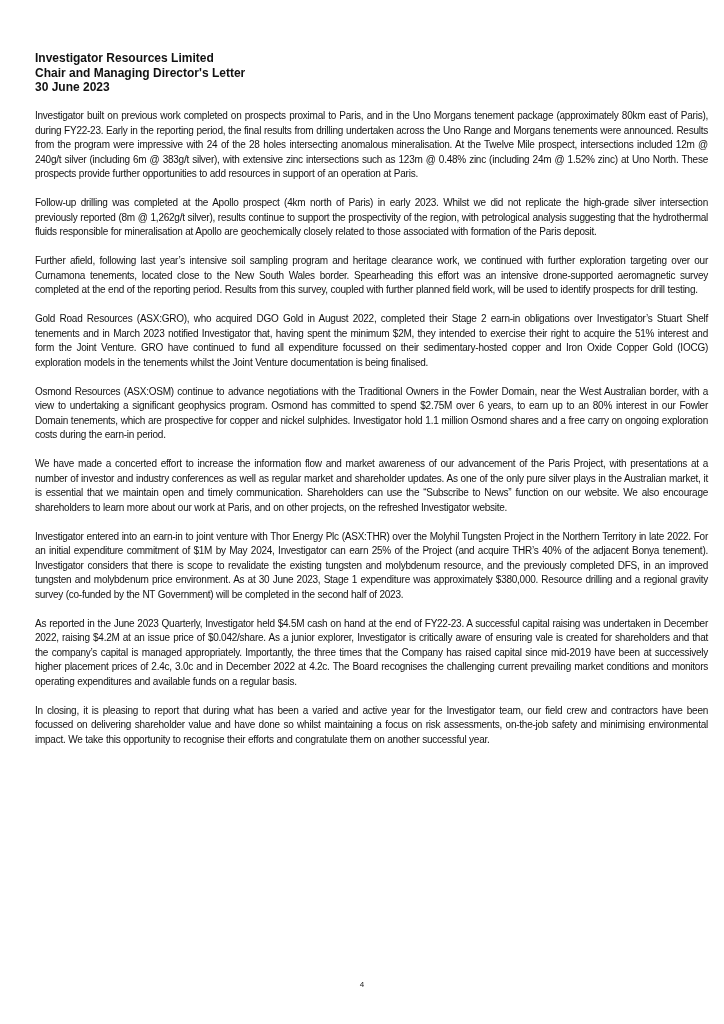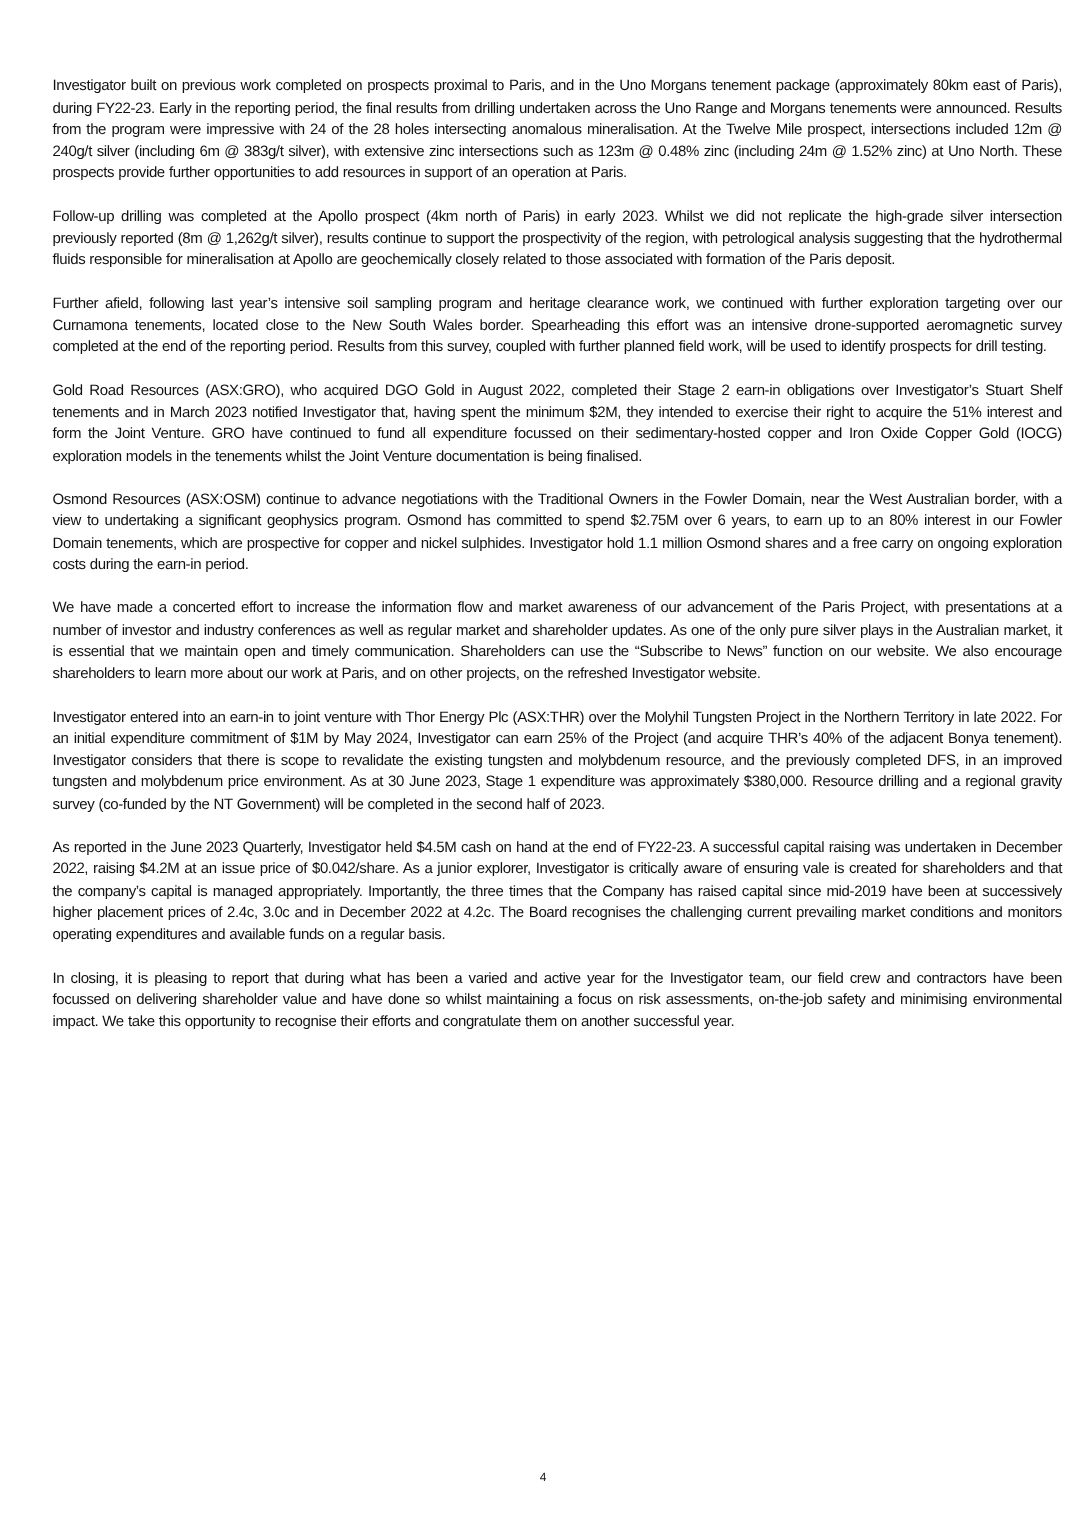--- a/index.html
+++ b/index.html
@@ -45,20 +45,25 @@
       top: 980px;
       text-align: center;
       font-size: 8px;
       color: #222;
     }
   </style>
 </head>
 <body>
 
 <div class="page">
+  <div class="heading-block">
+    <p class="heading-line">Investigator Resources Limited</p>
+    <p class="heading-line">Chair and Managing Director's Letter</p>
+    <p class="heading-line">30 June 2023</p>
+  </div>
 
   <p class="para">Investigator built on previous work completed on prospects proximal to Paris, and in the Uno Morgans tenement package (approximately 80km east of Paris), during FY22-23. Early in the reporting period, the final results from drilling undertaken across the Uno Range and Morgans tenements were announced. Results from the program were impressive with 24 of the 28 holes intersecting anomalous mineralisation. At the Twelve Mile prospect, intersections included 12m @ 240g/t silver (including 6m @ 383g/t silver), with extensive zinc intersections such as 123m @ 0.48% zinc (including 24m @ 1.52% zinc) at Uno North. These prospects provide further opportunities to add resources in support of an operation at Paris.</p>
   <p class="para">Follow-up drilling was completed at the Apollo prospect (4km north of Paris) in early 2023. Whilst we did not replicate the high-grade silver intersection previously reported (8m @ 1,262g/t silver), results continue to support the prospectivity of the region, with petrological analysis suggesting that the hydrothermal fluids responsible for mineralisation at Apollo are geochemically closely related to those associated with formation of the Paris deposit.</p>
   <p class="para">Further afield, following last year’s intensive soil sampling program and heritage clearance work, we continued with further exploration targeting over our Curnamona tenements, located close to the New South Wales border. Spearheading this effort was an intensive drone-supported aeromagnetic survey completed at the end of the reporting period. Results from this survey, coupled with further planned field work, will be used to identify prospects for drill testing.</p>
   <p class="para">Gold Road Resources (ASX:GRO), who acquired DGO Gold in August 2022, completed their Stage 2 earn-in obligations over Investigator’s Stuart Shelf tenements and in March 2023 notified Investigator that, having spent the minimum $2M, they intended to exercise their right to acquire the 51% interest and form the Joint Venture. GRO have continued to fund all expenditure focussed on their sedimentary-hosted copper and Iron Oxide Copper Gold (IOCG) exploration models in the tenements whilst the Joint Venture documentation is being finalised.</p>
   <p class="para">Osmond Resources (ASX:OSM) continue to advance negotiations with the Traditional Owners in the Fowler Domain, near the West Australian border, with a view to undertaking a significant geophysics program. Osmond has committed to spend $2.75M over 6 years, to earn up to an 80% interest in our Fowler Domain tenements, which are prospective for copper and nickel sulphides. Investigator hold 1.1 million Osmond shares and a free carry on ongoing exploration costs during the earn-in period.</p>
   <p class="para">We have made a concerted effort to increase the information flow and market awareness of our advancement of the Paris Project, with presentations at a number of investor and industry conferences as well as regular market and shareholder updates. As one of the only pure silver plays in the Australian market, it is essential that we maintain open and timely communication. Shareholders can use the “Subscribe to News” function on our website. We also encourage shareholders to learn more about our work at Paris, and on other projects, on the refreshed Investigator website.</p>
   <p class="para">Investigator entered into an earn-in to joint venture with Thor Energy Plc (ASX:THR) over the Molyhil Tungsten Project in the Northern Territory in late 2022. For an initial expenditure commitment of $1M by May 2024, Investigator can earn 25% of the Project (and acquire THR’s 40% of the adjacent Bonya tenement). Investigator considers that there is scope to revalidate the existing tungsten and molybdenum resource, and the previously completed DFS, in an improved tungsten and molybdenum price environment. As at 30 June 2023, Stage 1 expenditure was approximately $380,000. Resource drilling and a regional gravity survey (co-funded by the NT Government) will be completed in the second half of 2023.</p>
   <p class="para">As reported in the June 2023 Quarterly, Investigator held $4.5M cash on hand at the end of FY22-23. A successful capital raising was undertaken in December 2022, raising $4.2M at an issue price of $0.042/share. As a junior explorer, Investigator is critically aware of ensuring vale is created for shareholders and that the company’s capital is managed appropriately. Importantly, the three times that the Company has raised capital since mid-2019 have been at successively higher placement prices of 2.4c, 3.0c and in December 2022 at 4.2c. The Board recognises the challenging current prevailing market conditions and monitors operating expenditures and available funds on a regular basis.</p>
   <p class="para">In closing, it is pleasing to report that during what has been a varied and active year for the Investigator team, our field crew and contractors have been focussed on delivering shareholder value and have done so whilst maintaining a focus on risk assessments, on-the-job safety and minimising environmental impact. We take this opportunity to recognise their efforts and congratulate them on another successful year.</p>

